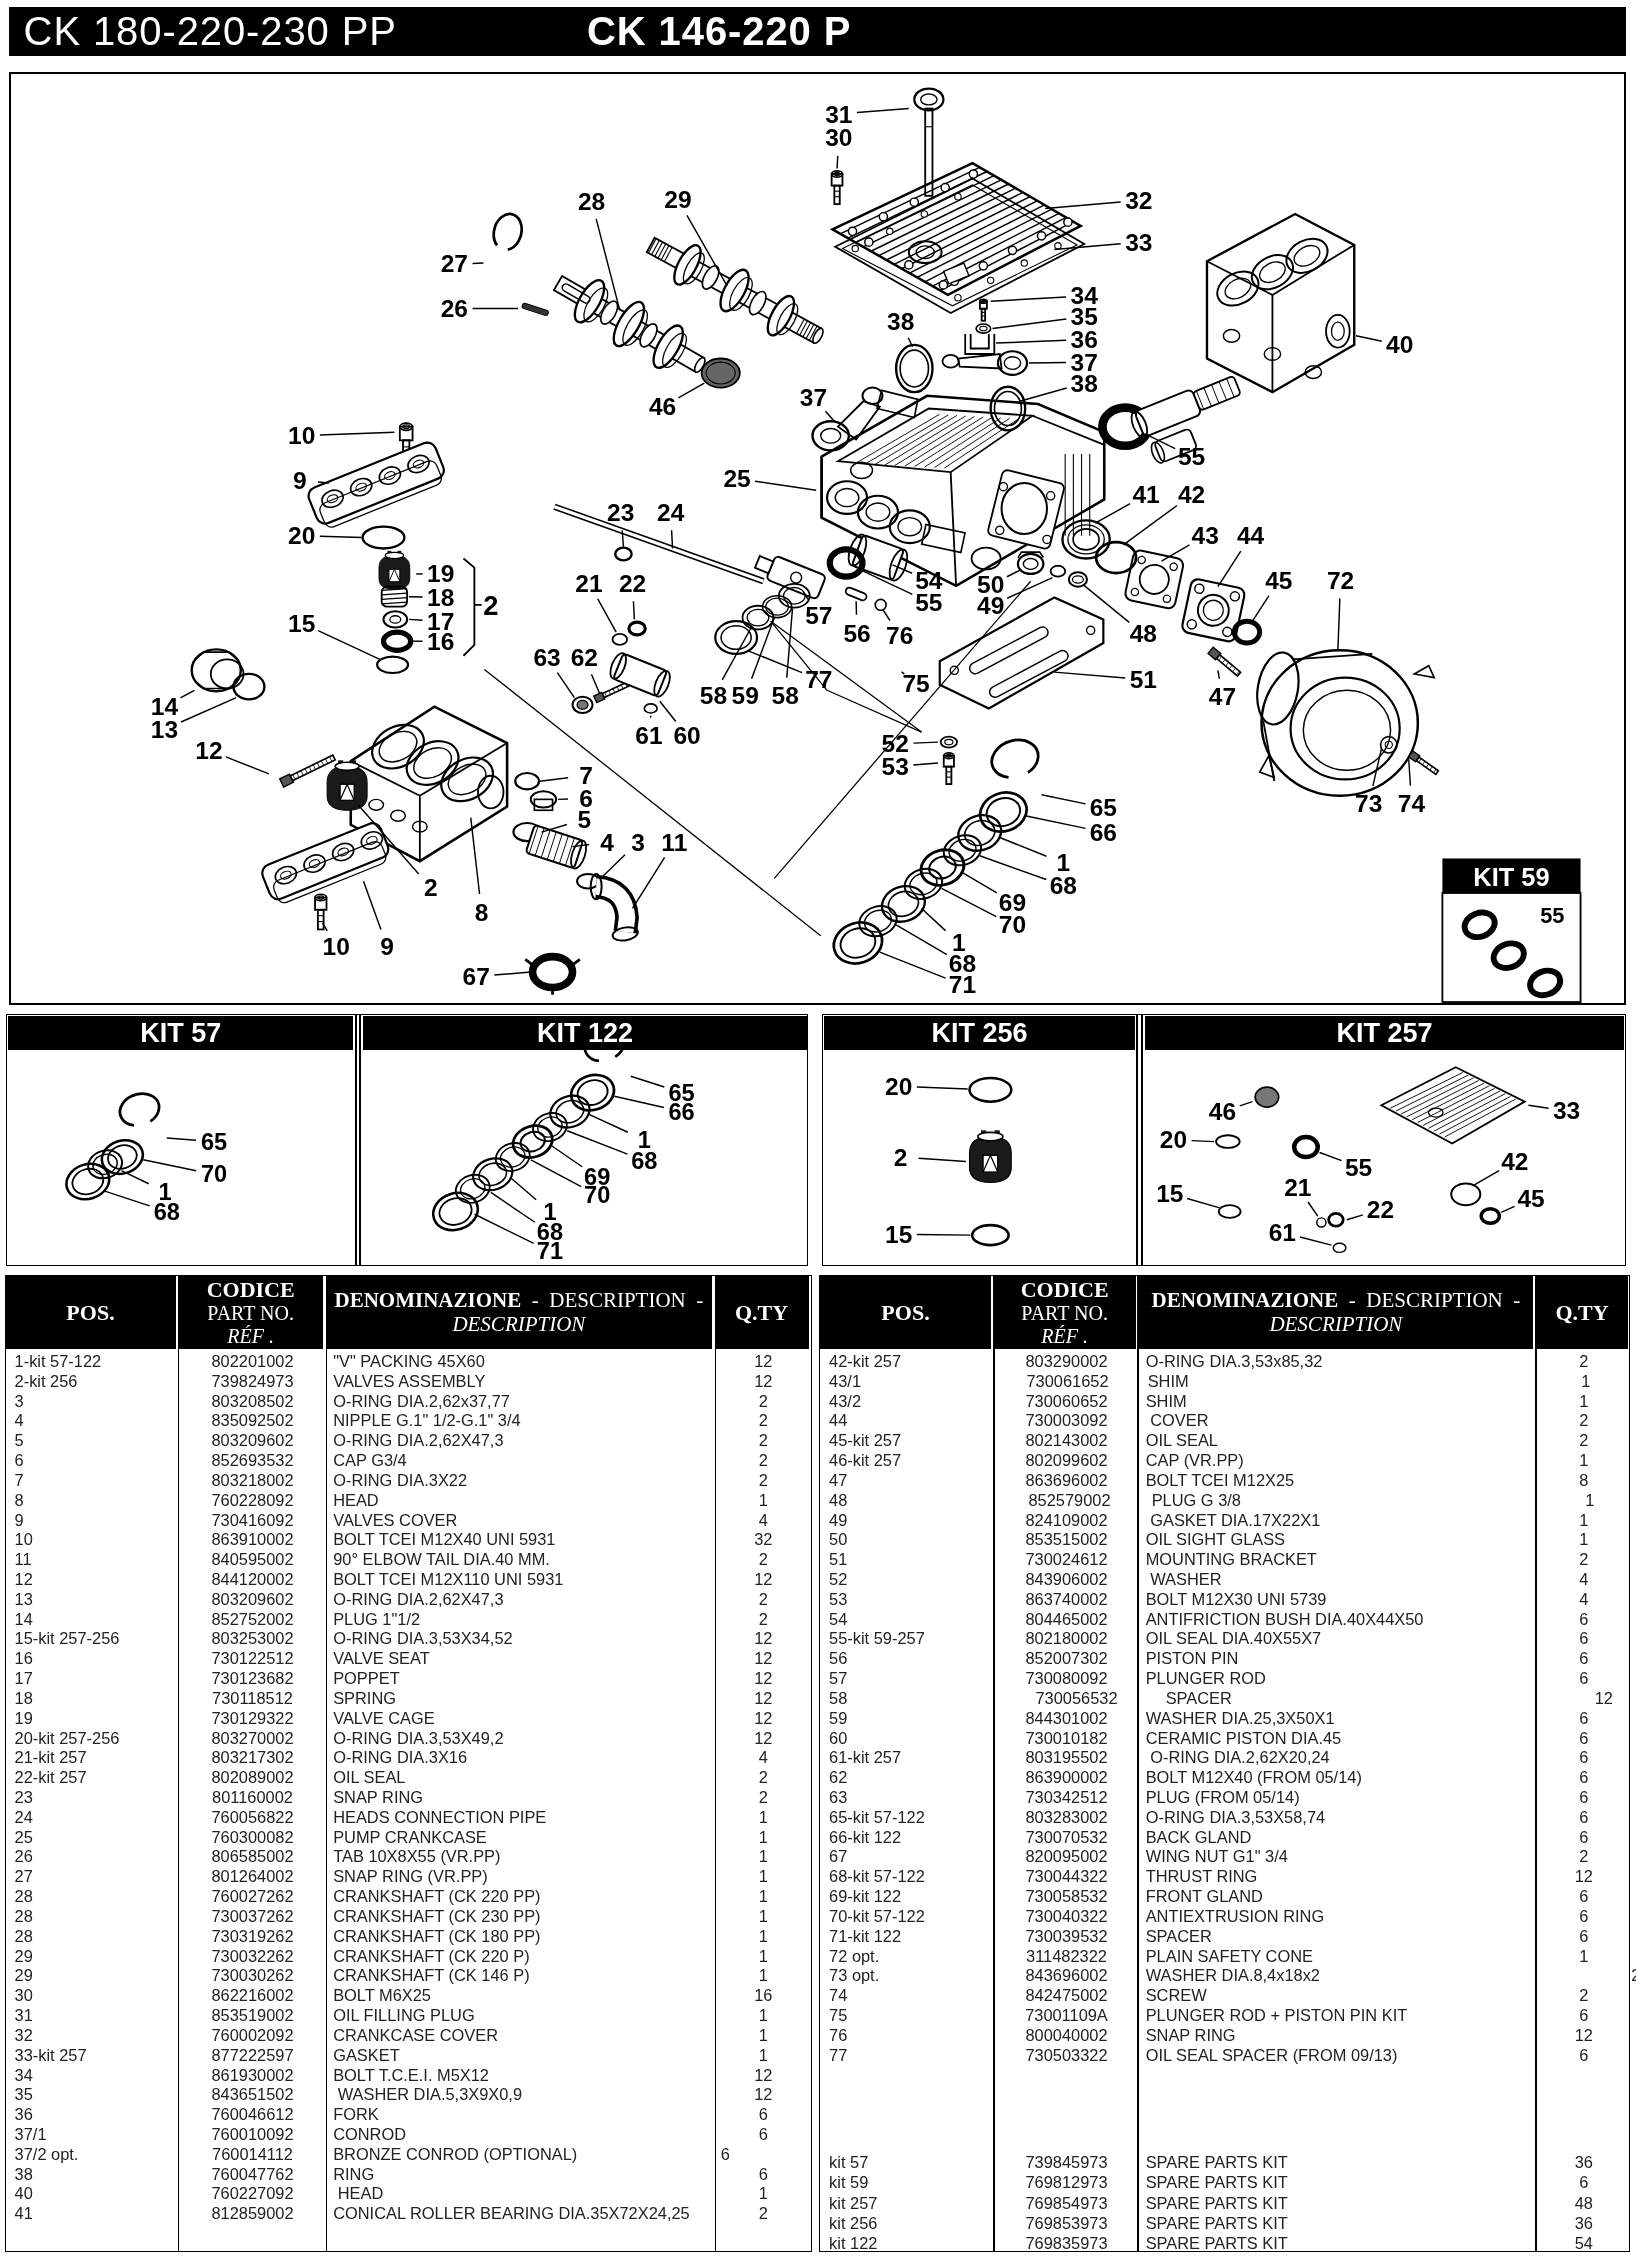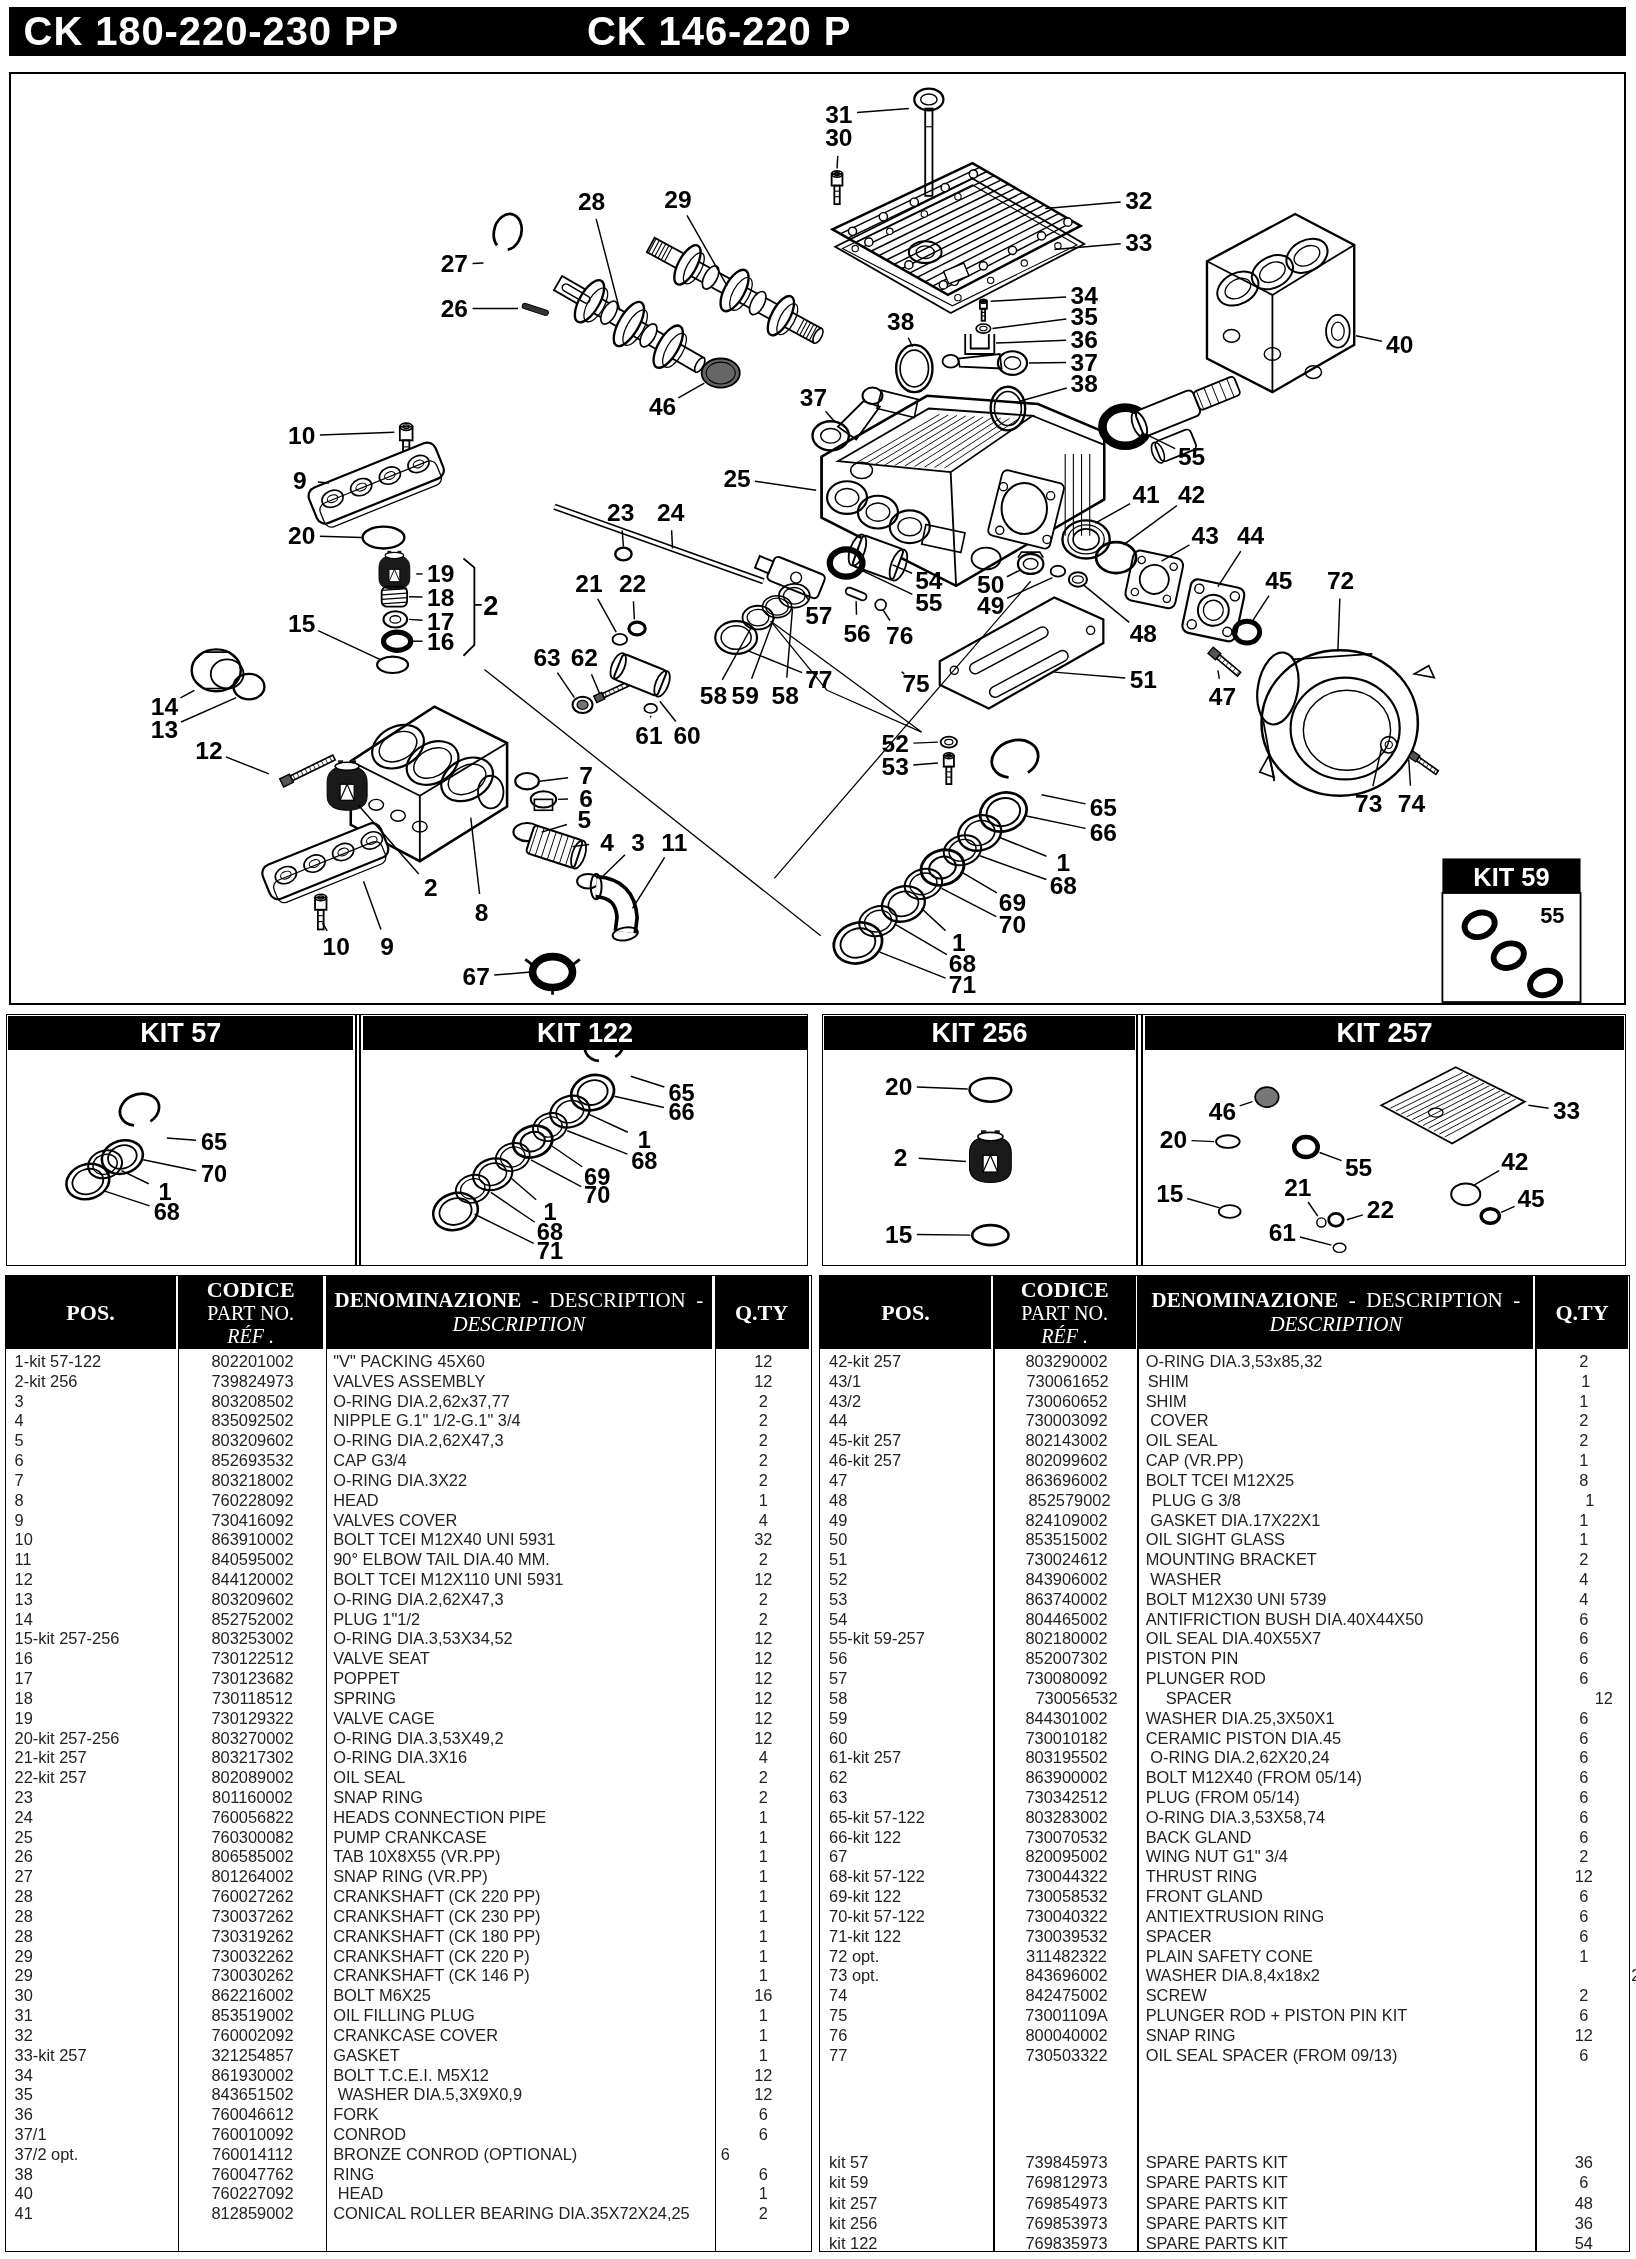--- a/index.html
+++ b/index.html
@@ -25,21 +25,21 @@
 .rd{text-align:center}
 .rq{text-align:center}
 .kithead{position:absolute;background:#000;color:#fff;font-weight:bold;font-size:27px;text-align:center;line-height:34px;height:34px}
 .kitbox{position:absolute;border:1.8px solid #000}
 </style></head>
 <body>
 <div class="page">
 
 <div class="abs" style="left:9px;top:7.3px;width:1617px;height:49px;background:#000"></div>
 
-<div class="abs" style="left:23.6px;top:7.3px;height:49px;line-height:49px;color:#fff;font-size:40px;font-weight:bold;letter-spacing:0.9px">CK 180-220-230 PP</div>
+<div class="abs" style="left:23.6px;top:7.3px;height:49px;line-height:49px;color:#fff;font-size:40px;font-weight:normal;letter-spacing:0.9px">CK 180-220-230 PP</div>
 
 <div class="abs" style="left:587px;top:7.3px;height:49px;line-height:49px;color:#fff;font-size:40px;font-weight:bold;letter-spacing:0.9px">CK 146-220 P</div>
 
 <div class="abs" style="left:9px;top:72px;width:1617px;height:933px;border:2.7px solid #000"></div>
 
 <div class="abs" style="left:9px;top:72px"><svg width="1617" height="933" viewBox="0 0 1779 1026" xmlns="http://www.w3.org/2000/svg">
         <g>
           <ellipse cx="1012" cy="30" rx="16" ry="12" fill="none" stroke="#000" stroke-width="2.5"></ellipse>
           <ellipse cx="1012" cy="30" rx="9" ry="6" fill="none" stroke="#000" stroke-width="1.5"></ellipse>
           <rect x="1008" y="40" width="8" height="96" fill="none" stroke="#000" stroke-width="2"></rect>
@@ -1408,21 +1408,21 @@
           <span class="cq" style="width:94px">1</span>
         </div>
 <div class="trow" style="top:674px">
           <span class="cp" style="width:170px">32</span>
           <span class="cc" style="width:145px">760002092</span>
           <span class="cd" style="width:386px">CRANKCASE COVER</span>
           <span class="cq" style="width:94px">1</span>
         </div>
 <div class="trow" style="top:694px">
           <span class="cp" style="width:170px">33-kit 257</span>
-          <span class="cc" style="width:145px">321254857</span>
+          <span class="cc" style="width:145px">877222597</span>
           <span class="cd" style="width:386px">GASKET</span>
           <span class="cq" style="width:94px">1</span>
         </div>
 <div class="trow" style="top:714px">
           <span class="cp" style="width:170px">34</span>
           <span class="cc" style="width:145px">861930002</span>
           <span class="cd" style="width:386px">BOLT T.C.E.I. M5X12</span>
           <span class="cq" style="width:94px">12</span>
         </div>
 <div class="trow" style="top:733px">

